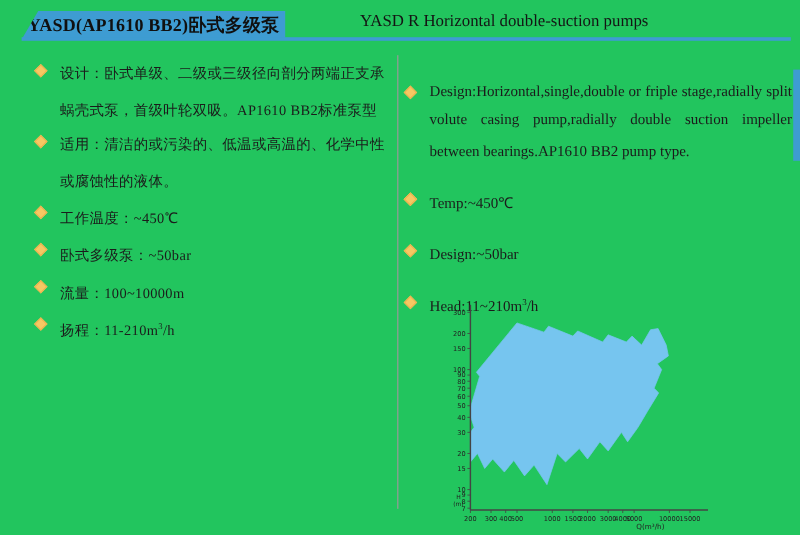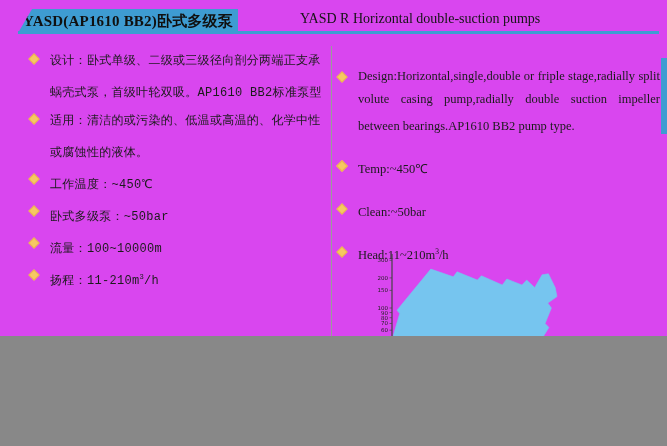--- a/index.html
+++ b/index.html
@@ -1,36 +1,36 @@
 <!DOCTYPE html>
 <html><head>
 <meta charset="utf-8">
 <style>
   * { margin:0; padding:0; box-sizing:border-box; }
   body { font-family:"Liberation Serif", serif; background:#888; }
-  .page { position:relative; width:667px; height:336px; background:#d946ef; overflow:hidden;
+  .page { position:relative; width:667px; height:446px; background:#22c55e; overflow:hidden;
           font-family:"Liberation Serif", serif; color:#1b1b1b; }
 
   
   .band { position:absolute; left:18px; top:9px; width:220px; height:24px;
           background:#3E9CD2; clip-path:polygon(14px 0, 100% 0, 100% 100%, 0 100%);
           display:flex; align-items:center; justify-content:center; }
   .band-title { font-size:15px; font-weight:bold; color:#101010; letter-spacing:0.2px; white-space:nowrap; }
   .header-right-title { position:absolute; left:300px; top:11px; font-size:14px; color:#141414; white-space:nowrap; }
   .header-rule { position:absolute; left:18px; top:31px; width:641px; height:2.5px; background:#3E9CD2; }
   .page-edge-tab { position:absolute; right:0; top:58px; width:6px; height:76px; background:#3E9CD2; }
 
   
   .divider { position:absolute; left:331px; top:46px; width:1px; height:378px; background:#9a9a9a; }
   ul.spec-list { list-style:none; position:absolute; }
   ul.spec-list li { position:relative; padding-left:22px; }
   .diamond { position:absolute; left:2px; top:8px; width:8px; height:8px;
              background:#F6C863; border:1px solid #EBB450; transform:rotate(45deg); }
   .col-left { left:28px; top:47px; width:296px; font-size:12px; line-height:28px; }
-  .col-left li { margin-bottom:0; letter-spacing:0.3px;font-family:Liberation Mono, monospace; }
+  .col-left li { margin-bottom:0; letter-spacing:0.3px; }
   .col-right { left:336px; top:49px; width:324px; font-size:12.5px; line-height:23px; }
   .col-right li { margin-bottom:2px; text-align:justify;margin-top:16px; }
   sup.u { font-size:60%; vertical-align:super; }
 
   
   .chart-wrap { position:absolute; left:370px; top:250px; width:297px; height:196px; }
   svg text { font-family:"DejaVu Sans", sans-serif; }
 </style>
 </head>
 <body>
@@ -81,21 +81,21 @@
 
       <li>
         <span class="diamond"></span><sup class="u"></sup><span></span>
       </li>
 
       <li>
         <span class="diamond"></span><span>Temp:~450℃</span><sup class="u"></sup><span></span>
       </li>
 
       <li>
-        <span class="diamond"></span><span>Clean:~50bar</span><sup class="u"></sup><span></span>
+        <span class="diamond"></span><span>Design:~50bar</span><sup class="u"></sup><span></span>
       </li>
 
 
       <li>
         <span class="diamond"></span><span>Head:11~210m</span><sup class="u">3</sup><span>/h</span>
       </li>
     </ul>
 
   <div class="chart-wrap">
     <svg id="chart-svg" width="297" height="196" viewBox="0 0 297 196">

